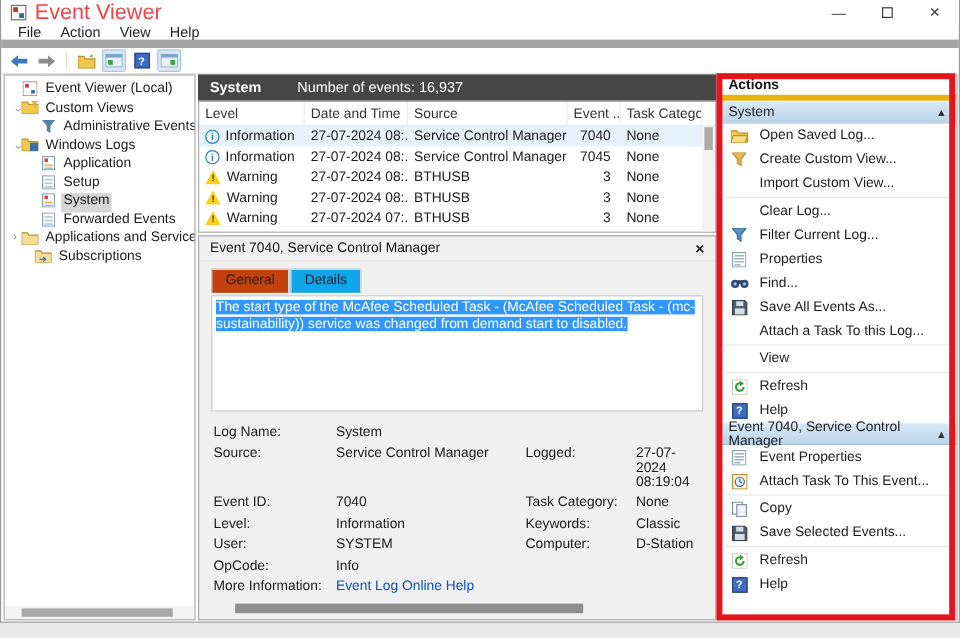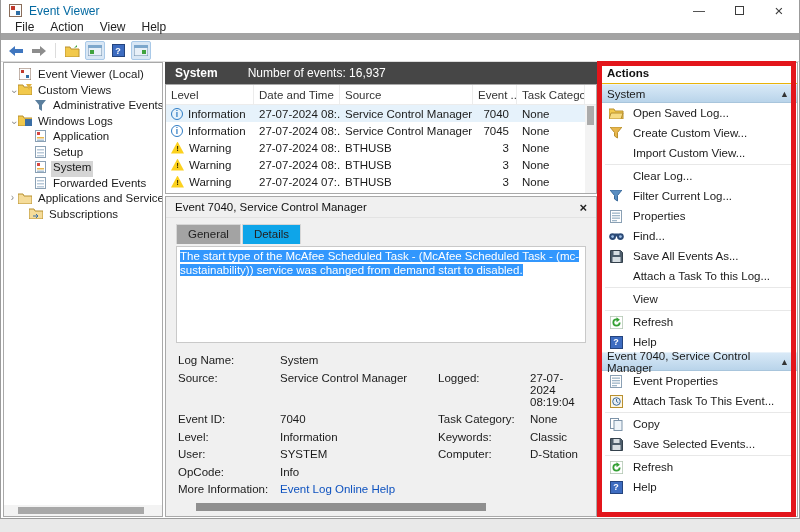--- a/index.html
+++ b/index.html
@@ -7,21 +7,21 @@
   .screen { position:relative; width:800px; height:532px; background:#e9e9e9; overflow:hidden; }
   .window { position:absolute; left:0; top:0; width:800px; height:519px; background:#fff;
             border:1px solid #9b9b9b; border-top:none; }
 
   
   .titlebar { height:21px; display:flex; align-items:center; padding-left:8px; background:#fff; }
   .app-icon { width:13px; height:13px; margin-right:7px; position:relative; background:#fdfdfd;
               border:1px solid #8a6d5a; }
   .app-icon::before { content:""; position:absolute; left:1px; top:1px; width:4px; height:4px; background:#c0392b; }
   .app-icon::after  { content:""; position:absolute; right:1px; bottom:1px; width:4px; height:4px; background:#2e6da4; }
-  .title-text { font-size:12px; color:#0369a1; }
+  .title-text { font-size:18px; color:#ef4444; }
   .win-controls { margin-left:auto; display:flex; height:100%; }
   .wc { width:40px; display:flex; align-items:center; justify-content:center; font-size:12px; color:#3c3c3c; }
   .wc.max span { display:block; width:9px; height:9px; border:1px solid #3c3c3c; font-size:0; }
   .wc.close { font-size:15px; }
 
   
   .menubar { height:19px; display:flex; align-items:center; padding-left:6px; border-bottom:7px solid #a3a3a3; }
   .menu-item { font-size:12px; color:#222; padding:0 8px; }
   .toolbar { height:22px; display:flex; align-items:center; padding-left:5px; gap:3px; border-bottom:1px solid #dcdcdc; }
   .tb-btn { width:20px; height:19px; display:flex; align-items:center; justify-content:center; border-radius:2px; }
@@ -69,36 +69,36 @@
 
   
   .detail { flex:1 1 auto; margin-top:2px; border:1px solid #a9a9a9; background:#f0f0f0;
             display:flex; flex-direction:column; position:relative; min-height:0; }
   .detail-header { height:21px; display:flex; align-items:center; padding:0 9px; font-size:11.5px;
                    color:#111; border-bottom:1px solid #e3e3e3; }
   .detail-close { margin-left:auto; font-size:13px; font-weight:bold; color:#222; }
   .tabs { display:flex; padding:6px 0 0 10px; }
   .tab { font-size:11.5px; padding:3px 11px 4px 11px; color:#222; border:1px solid #d6d6d6; border-bottom:none;
          background:#0ea5e9; margin-right:1px; }
-  .tab.active { background:#a3a3a3; position:relative; top:0;text-align:center; }
+  .tab.active { background:#c2410c; position:relative; top:0;text-align:center; }
   .desc { margin:2px 10px 0 10px; height:97px; background:#fff; border:1px solid #c9c9c9;
           padding:2px 3px; font-size:11.5px; line-height:14px; color:#fff; overflow:hidden; }
   .desc .sel { background:#3297fd; color:#fff; }
   .fields { margin:11px 10px 0 12px; display:grid; grid-template-columns:102px 158px 92px 1fr;
             font-size:11.5px; color:#1b1b1b; row-gap:5.5px; }
   .fields .lab { color:#1b1b1b; }
   .link { color:#0e52bf; }
   .mid-hscroll { position:absolute; bottom:4px; left:6px; right:6px; height:10px; background:#f0f0f0; }
   .mid-hscroll .thumb { position:absolute; left:24px; top:1px; width:290px; height:8px; background:#8f8f8f; }
 
   
   .actions { width:200px; flex:0 0 200px; border:1px solid #a9a9a9; margin:0 1px 1px 0; background:#fff;
              display:flex; flex-direction:column; overflow:hidden; }
   .actions-title { height:21px; flex:0 0 21px; display:flex; align-items:center; padding:0 8px;
-                   font-size:11.5px; font-weight:bold; color:#111; border-bottom:1px solid #eab308; }
+                   font-size:11.5px; font-weight:bold; color:#111; border-bottom:5px solid #eab308; }
   .sec-header { height:19px; flex:0 0 19px; background:linear-gradient(#d8e9f7,#b9d4ea);
                 border-top:1px solid #e8f2fa; border-bottom:1px solid #a8c5dc;
                 display:flex; align-items:center; padding:0 8px; font-size:11.5px; color:#1b1b1b; }
   .sec-arrow { margin-left:auto; font-size:9px; color:#333; }
   .aitem { height:20px; flex:0 0 20px; display:flex; align-items:center; padding-left:9px; font-size:11.5px; color:#1b1b1b; }
   .aic { width:16px; height:14px; margin-right:9px; display:flex; align-items:center; justify-content:center; flex:0 0 16px; }
   .asep { height:1px; background:#e8e8e8; margin:1px 6px; }
   .ic-help { width:13px; height:13px; background:#3d6cc0; color:#fff; font-size:9px; font-weight:bold;
              display:flex; align-items:center; justify-content:center; border:1px solid #24447e; }
 

